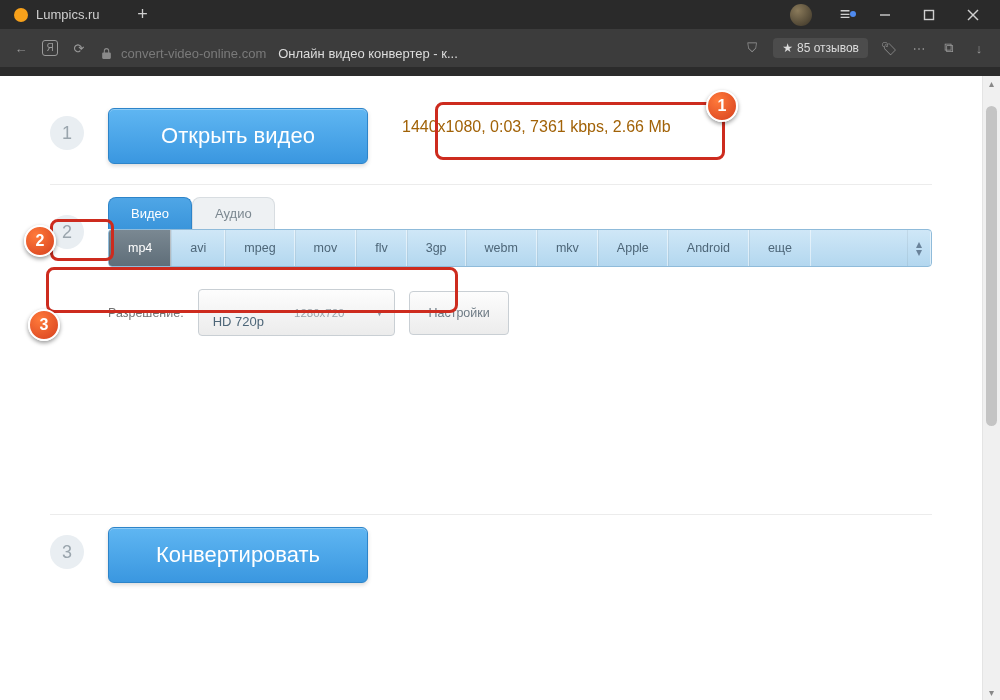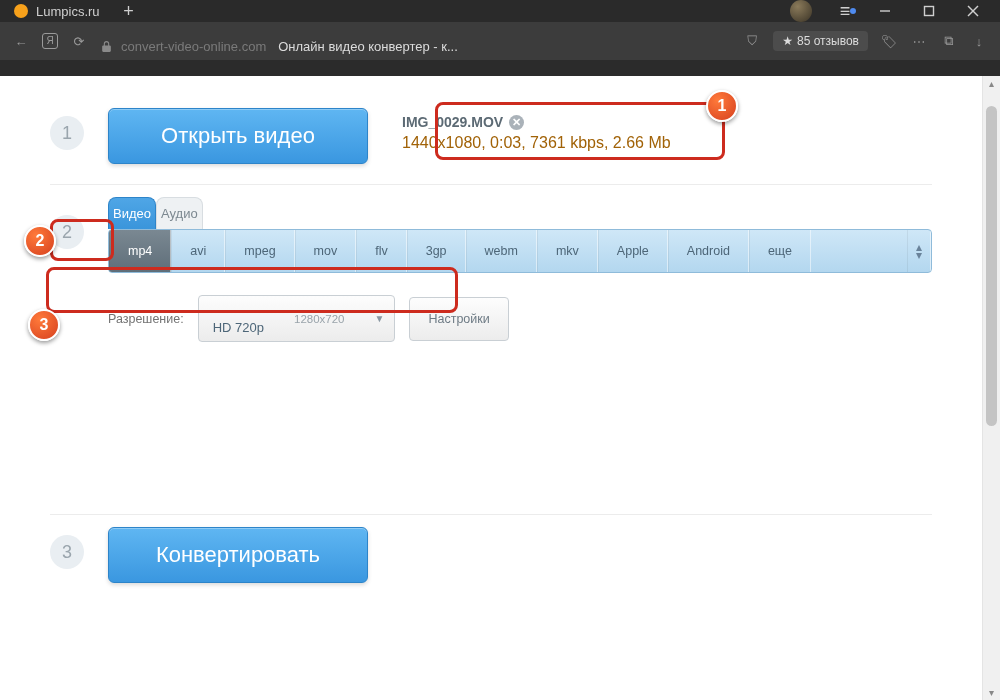--- a/index.html
+++ b/index.html
@@ -1,19 +1,19 @@
 <!DOCTYPE html>
 <html><head>
 <meta charset="utf-8">
 <style>
 * { margin: 0; padding: 0; box-sizing: border-box; font-family: -apple-system, "Segoe UI", Arial, sans-serif; }
 body { width: 1000px; height: 700px; background: #2b2b2b; overflow: hidden; position: relative; }
 
 
-.titlebar { height: 22px; background: #2a2a2a; display: flex; align-items: stretch; }
+.titlebar { height: 29px; background: #2a2a2a; display: flex; align-items: stretch; gap: 14px; }
 .tab { display: flex; align-items: center; gap: 8px; padding: 0 14px; font-size: 13px; color: #cfcfcf; position: relative; }
 .tab.active { background: #3c3c3c; border-radius: 6px 6px 0 0; }
 .tab-fav { width: 14px; height: 14px; border-radius: 50%; background: #f7a11b; flex-shrink: 0; }
 .tab-fav.multi { background: radial-gradient(circle at 30% 50%, #4285f4 0 3px, transparent 3px), radial-gradient(circle at 60% 30%, #ea4335 0 3px, transparent 3px), radial-gradient(circle at 55% 70%, #34a853 0 3px, transparent 3px); background-color: transparent; }
 .tab-title { white-space: nowrap; overflow: hidden; max-width: 150px; text-overflow: ellipsis; }
 .tab-close { width: 14px; height: 14px; display: flex; align-items: center; justify-content: center; color: #9a9a9a; font-size: 14px; }
 .newtab { width: 30px; display: flex; align-items: center; justify-content: center; color: #cfcfcf; font-size: 18px; }
 .win-controls { margin-left: auto; display: flex; align-items: center; gap: 2px; padding-right: 6px; }
 .avatar { width: 22px; height: 22px; border-radius: 50%; background: radial-gradient(circle at 35% 30%, #8a7a5a, #3a3326); margin-right: 14px; }
 .wc { width: 42px; height: 30px; display: flex; align-items: center; justify-content: center; color: #cfcfcf; font-size: 13px; }
@@ -39,24 +39,24 @@
 .step { display: flex; align-items: flex-start; padding: 12px 0 20px 0; border-bottom: 1px solid #ececec; position: relative; }
 .step:last-child{border-bottom:none;}
 .stepnum { width: 34px; height: 34px; border-radius: 50%; background: #e9eef2; color: #9aa5ad; font-size: 18px; font-weight: 300; display: flex; align-items: center; justify-content: center; margin: 8px 24px 0 0; flex-shrink:0;}
 .big-btn { min-width: 260px; padding: 14px 34px; border-radius: 6px; color: #fff; font-size: 22px; font-weight: 500; text-align: center; background: linear-gradient(to bottom, #5fb6f2, #3a97e0); border: 1px solid #2d84c9; box-shadow: 0 2px 4px rgba(0,0,0,.15), inset 0 1px 0 rgba(255,255,255,.3); }
 .fileinfo { margin-left: 24px; padding: 6px 10px; }
 .fileinfo-name { color: #5c6a74; font-size: 14px; font-weight: 600; display:flex; align-items:center; gap:6px;}
 .fileinfo-meta { color: #a16207; font-size: 16px; margin-top: 4px; }
 .remove-x { width:15px; height:15px; border-radius:50%; background:#aab2b9; color:#fff; font-size:11px; display:inline-flex; align-items:center; justify-content:center;}
 
 .tabs-row { display:flex; gap:0; margin-bottom:0;}
-.vtab { padding: 8px 4px; font-size: 13px; border-radius: 8px 8px 0 0; background:#eef1f3; color:#7c8890; border:1px solid #d8dde1; border-bottom:none;}
+.vtab { padding: 8px 22px; font-size: 13px; border-radius: 8px 8px 0 0; background:#eef1f3; color:#7c8890; border:1px solid #d8dde1; border-bottom:none;}
 .vtab.active { background: linear-gradient(to bottom,#4fa6e6,#3a95db); color:#fff; border-color:#2d84c9;}
 
-.format-bar { display:flex; align-items:stretch; background: linear-gradient(to bottom,#cfe7f7,#b3d7ef); border:1px solid #8fbbda; border-radius:4px; overflow:hidden; height:44px;}
+.format-bar { display:flex; align-items:stretch; background: linear-gradient(to bottom,#cfe7f7,#b3d7ef); border:1px solid #8fbbda; border-radius:4px; overflow:hidden; height:38px;}
 .fmt { flex:0 0 auto; padding: 0 18px; display:flex; align-items:center; font-size:12.5px; color:#4d6678; border-right:1px solid rgba(255,255,255,.5); border-left:1px solid rgba(0,0,0,.06);}
 .fmt.active { background: linear-gradient(to bottom,#7a8892,#5f6e79); color:#fff; }
 .fmt.spin { margin-left:auto; width:24px; padding:0; justify-content:center; color:#6a839a; font-size:12px; flex-direction:column; gap:1px; line-height:7px;}
 
 .options-row { display:flex; align-items:center; gap:14px; margin-top:22px; }
 .opt-label { color:#737373; font-size:12.5px; }
 .resolution-sel { display:flex; align-items:center; gap:30px; background:linear-gradient(to bottom,#fdfdfd,#ececec); border:1px solid #c9cfd4; border-radius:4px; padding:6px 10px 6px 14px; }
 .res-name { color:#4d6678; font-size:13px;margin-top:18px; }
 .res-dim { color:#9aa4ab; font-size:11.5px; }
 .res-caret { color:#8a97a2; font-size:10px; }
@@ -123,24 +123,20 @@
   <span class="ext-ico">↓</span>
 </div>
 
 <div class="page-wrap">
   <div class="page">
 
     <div class="step">
       <div class="stepnum">1</div>
       <div class="big-btn">Открыть видео</div>
       <div class="fileinfo">
-        <div class="fileinfo-name">
-          <span>IMG_0029.MOV</span>
-          <span class="remove-x">✕</span>
-        </div>
         <div class="fileinfo-meta">1440x1080, 0:03, 7361 kbps, 2.66 Mb</div>
       </div>
       <div class="callout" style="left:385px; top:6px; width:290px; height:58px;"></div>
       <div class="badge-num" style="left:656px; top:-6px;">1</div>
     </div>
 
     <div class="step" style="min-height:330px;">
       <div class="stepnum" style="margin-top:18px;">2</div>
       <div class="step2-body">
         <div class="tabs-row">

